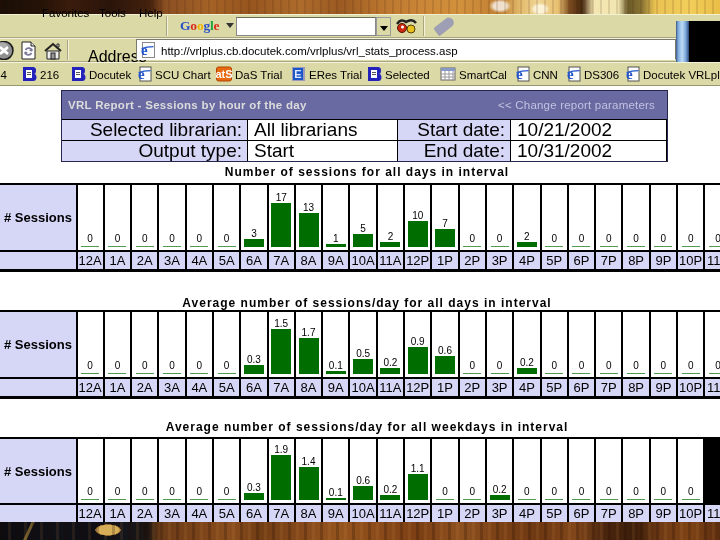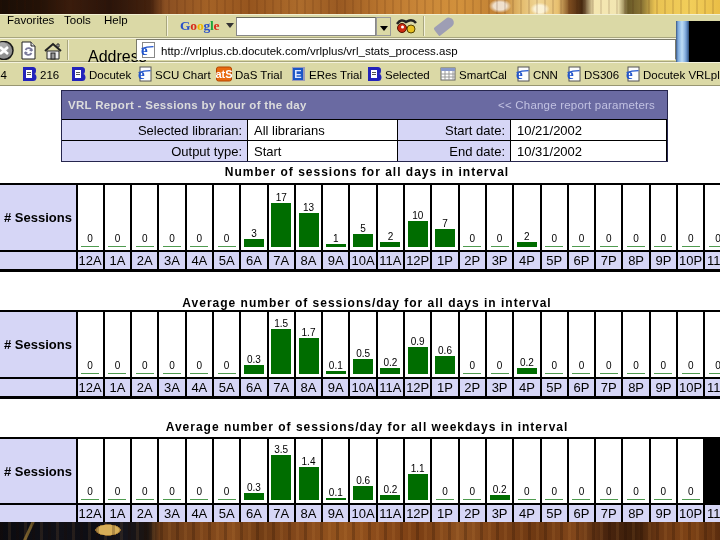--- a/index.html
+++ b/index.html
@@ -34,21 +34,21 @@
  background-color:#6b3a16;
 }
 
 
 #chrome { left:0; top:14px; width:720px; height:72px; background:#dbd9a6; }
 .hl { position:absolute; left:0; width:720px; height:1px; }
 #xedge { left:676px; top:21px; width:13px; height:41px;
   background:linear-gradient(90deg,#39537e 0,#7aa8dc 2px,#9cc3ea 4px,#bedcf4 6px,#8cb4e2 9px,#5d86bc 11px,#2c4a74 13px); }
 #xblack { left:689px; top:21px; width:31px; height:41px; background:#000; }
 
-.mtxt { position:absolute; top:14px; font-size:11.5px; color:#000; }
+.mtxt { position:absolute; top:7px; font-size:11.5px; color:#000;margin-left:35px; }
 .sep { position:absolute; width:2px; border-left:1px solid #a8a67e; border-right:1px solid #f4f2dc; }
 
 #glogo { position:absolute; left:180px; top:17.5px; font-family:"Liberation Serif", serif;
   font-size:13.5px; font-weight:bold; letter-spacing:-0.2px; }
 #gbox { position:absolute; left:236px; top:17px; width:140px; height:19px; background:#fff;
   border:1px solid #888; border-top-color:#6a6a5a; }
 #gdrop { position:absolute; left:376px; top:17px; width:15px; height:19px; background:#dbd9a6;
   border:1px solid #999; }
 #gdrop:after, #garr:after { content:""; position:absolute; left:3px; top:8px; border:4px solid transparent; border-top:5px solid #000; }
 #garr { position:absolute; left:224px; top:14px; width:12px; height:14px; }
@@ -68,21 +68,21 @@
 .ltx { font-size:11.5px; color:#000; margin-left:3px; }
 
 
 #page { left:0; top:86px; width:720px; height:436px; background:#fff; }
 
 #ptable { position:absolute; left:61px; top:90px; width:607px; border:1px solid #26264e; background:#000; }
 #phead { height:28px; background:#6a6aa2; color:#dcdcdc; font-weight:bold; font-size:11.5px; letter-spacing:0.3px;
   padding:0 12px 0 6px; display:flex; justify-content:space-between; align-items:center; line-height:12px; }
 #phead .chg { color:#c2c2e2; font-weight:normal; font-size:11.5px; letter-spacing:0.2px; }
 .prow { display:flex; margin-top:1px; height:20px; }
-.pc { font-size:13px; display:flex; align-items:center; }
+.pc { font-size:19px; display:flex; align-items:center; }
 .pl { background:#d6d6f6; justify-content:flex-end; padding-right:5px; }
 .pw { background:#fff; padding-left:6px; margin-left:1px; margin-right:1px; }
 .pc1 { width:185px; } .pc2 { width:149px; } .pc3 { width:112px; } .pc4 { width:155px; }
 
 
 .ctitle { position:absolute; left:0; width:734px; text-align:center; font-size:12px;
   font-weight:bold; letter-spacing:1px; color:#000; }
 .chart { position:absolute; left:0; width:736px; background:#000;
   border-top:2px solid #000; border-bottom:3px solid #000; }
 .crow { display:grid; grid-template-columns:75.5px repeat(24, 25.3px); column-gap:2px; }
@@ -519,21 +519,21 @@
         </div>
         <div class="bc">
           <div class="val">0</div>
           <div class="zbar" style="height:1px"></div>
         </div>
         <div class="bc">
           <div class="val">0.3</div>
           <div class="bar" style="height:7px"></div>
         </div>
         <div class="bc">
-          <div class="val">3.5</div>
+          <div class="val">1.9</div>
           <div class="bar" style="height:45px"></div>
         </div>
         <div class="bc">
           <div class="val">1.4</div>
           <div class="bar" style="height:33px"></div>
         </div>
         <div class="bc">
           <div class="val">0.1</div>
           <div class="bar" style="height:2px"></div>
         </div>

